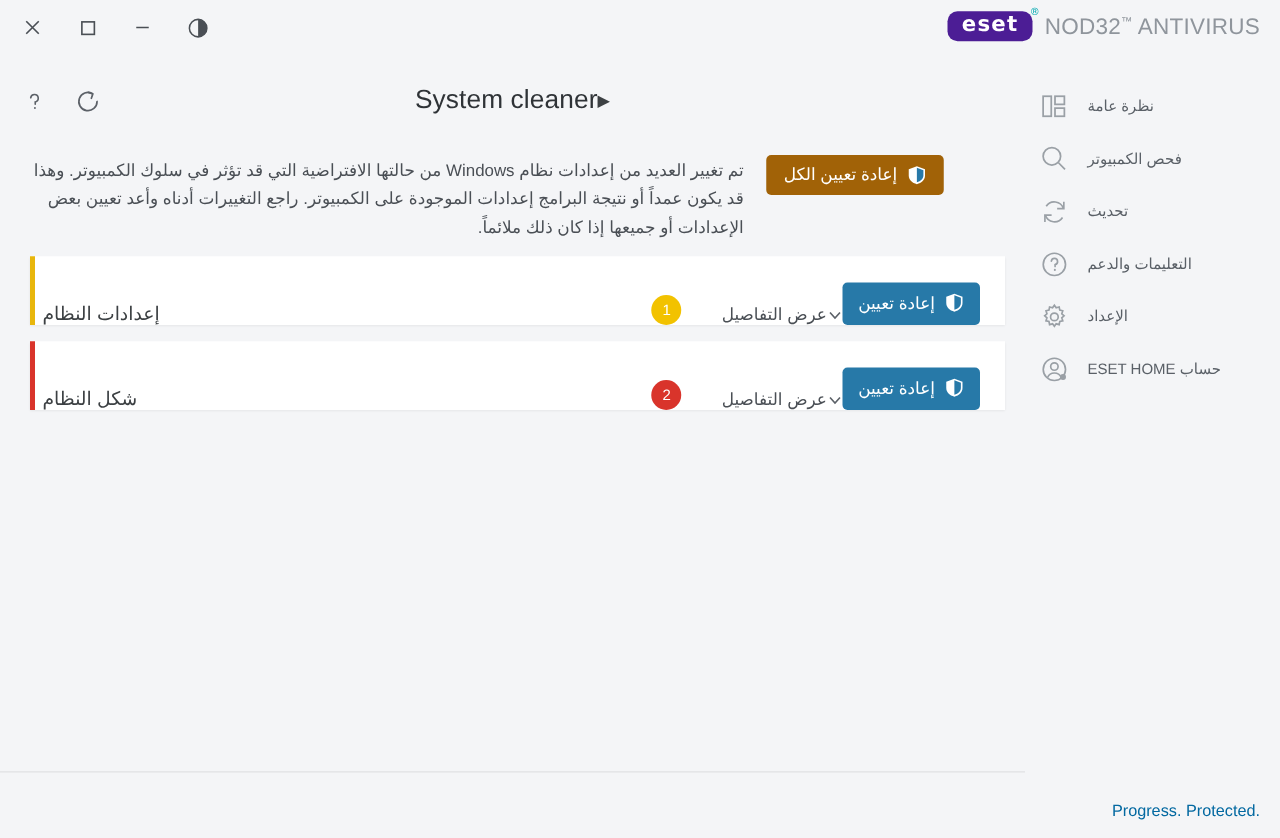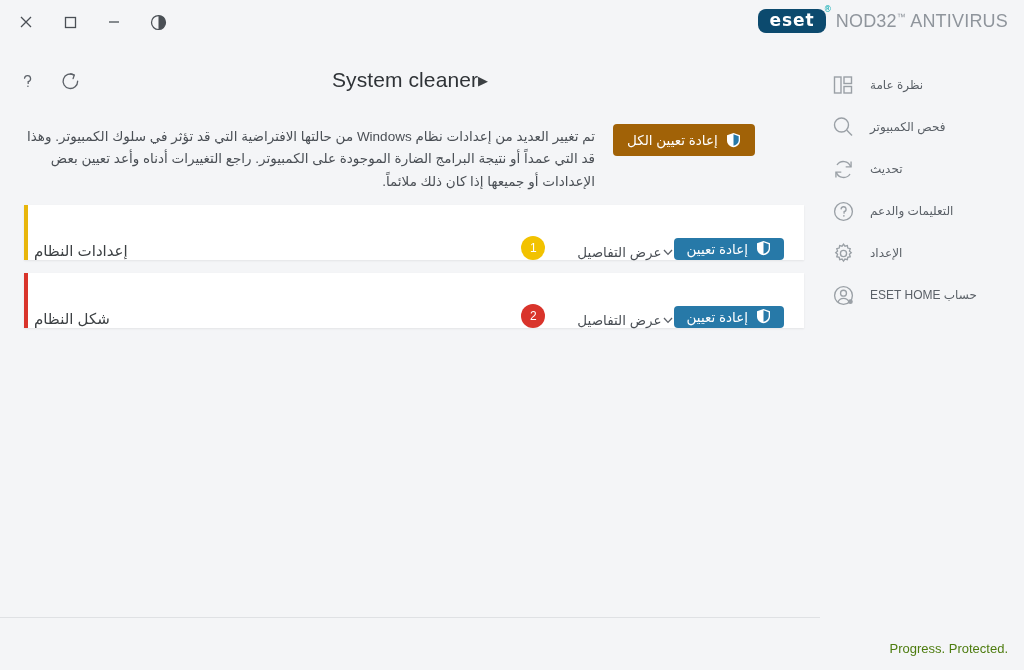--- a/index.html
+++ b/index.html
@@ -60,21 +60,21 @@
     position: absolute;
     right: 16px;
     top: 9px;
     display: flex;
     align-items: center;
     gap: 10px;
     direction: ltr;
   }
 
   .brand-logo {
-    background: #0c4a6e;
+    background: #4c1d95;
     color: #ffffff;
     border-radius: 8px;
     padding: 3px 11px 4px 11px;
     font-size: 17px;
     font-weight: 700;
     letter-spacing: 1px;
     line-height: 1;
     position: relative;
     font-family: "DejaVu Sans", sans-serif;
   }
@@ -296,21 +296,21 @@
     margin-left: 18px;
     white-space: nowrap;
   }
   .row-details .chev { color: #5c6168; display: flex; align-items: center; }
 
   .btn-reset {
     background: #2779a8;
     color: #ffffff;
     border: none;
     border-radius: 4px;
-    height: 22px;
+    height: 34px;
     padding: 0 13px;
     font-size: 13.5px;
     font-family: inherit;
     display: inline-flex;
     align-items: center;
     gap: 8px;
     flex-direction: row-reverse;
     cursor: pointer;
     white-space: nowrap;
   }
@@ -323,21 +323,21 @@
     bottom: 52px;
     height: 1px;
     background: #dfe1e4;
   }
 
   .footer-tag {
     position: absolute;
     right: 16px;
     bottom: 14px;
     font-size: 13px;
-    color: #4d7c0f;
+    color: #0369a1;
     direction: ltr;
   }
 </style>
 </head>
 <body>
 
 <div class="app">
 
   <div class="titlebar">
     <div class="win-controls">
@@ -475,21 +475,21 @@
         </span>
       </button>
     </div>
 
     <div class="page-head">
       <span class="page-title">System cleaner</span>
       <span class="page-head-arrow">▶</span>
     </div>
 
     <div class="intro">
-      <p class="intro-text">تم تغيير العديد من إعدادات نظام Windows من حالتها الافتراضية التي قد تؤثر في سلوك الكمبيوتر. وهذا قد التي عمداً أو نتيجة البرامج الضارة الموجودة على الكمبيوتر. راجع التغييرات أدناه وأعد تعيين بعض الإعدادات أو جميعها إذا كان ذلك ملائماً.</p>
+      <p class="intro-text">تم تغيير العديد من إعدادات نظام Windows من حالتها الافتراضية التي قد تؤثر في سلوك الكمبيوتر. وهذا قد يكون عمداً أو نتيجة البرامج إعدادات الموجودة على الكمبيوتر. راجع التغييرات أدناه وأعد تعيين بعض الإعدادات أو جميعها إذا كان ذلك ملائماً.</p>
       <button class="btn-primary">
         <span>إعادة تعيين الكل</span>
         <span class="shield">
           <svg width="15" height="16" viewBox="0 0 15 16">
             <path d="M7.5 .9 L14 3.3 v5.1 c0 3.4 -2.7 6 -6.5 6.9 C3.7 14.4 1 11.8 1 8.4 V3.3 Z" fill="#ffffff"></path>
             <path d="M7.5 2.2 v11.6 c3 -.8 5.2 -2.9 5.2 -5.4 V4.2 Z" fill="#2779a8"></path>
           </svg>
         </span>
       </button>
     </div>

